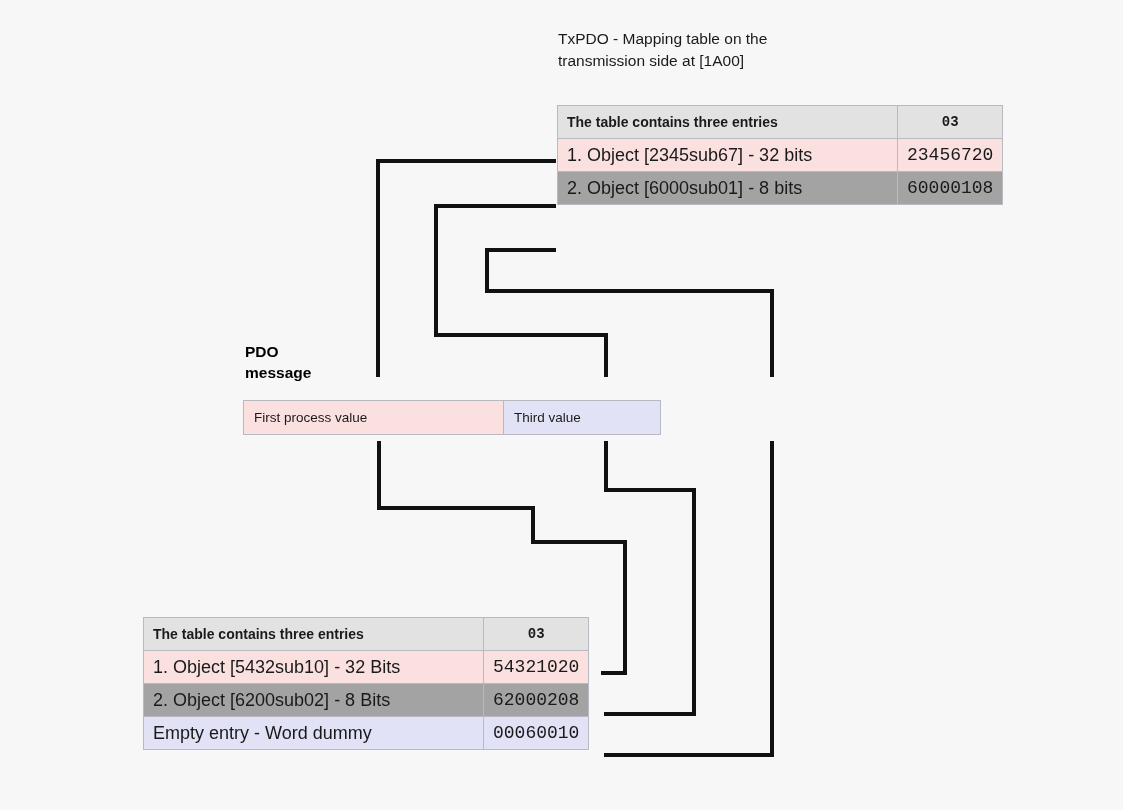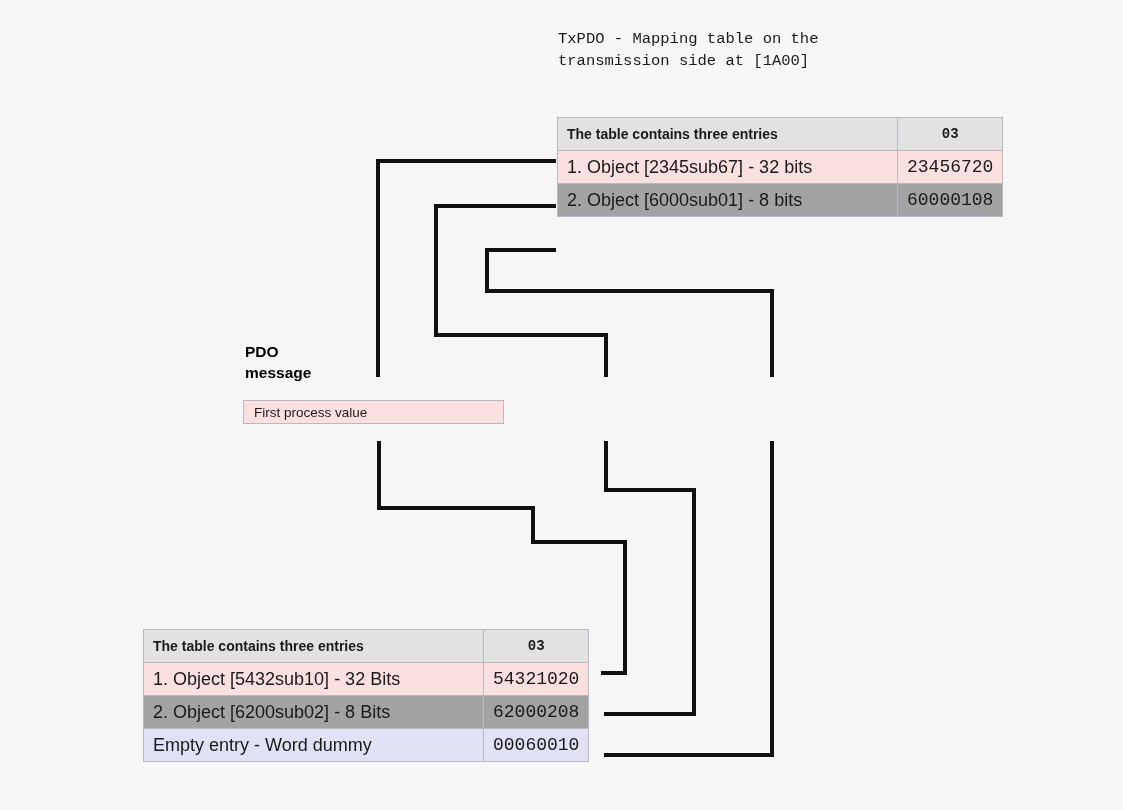--- a/index.html
+++ b/index.html
@@ -27,41 +27,40 @@
     pointer-events: none;
   }
 
   .caption {
     position: absolute;
     font-size: 15.5px;
     line-height: 22px;
     color: #1a1a1a;
     white-space: pre;
   }
-  #tx-caption { left: 558px; top: 28px; font-family: Liberation Mono, monospace; }
+  #tx-caption { left: 558px; top: 28px; }
   #rx-caption { left: 143px; top: 543px; }
 
   .pdo-label {
     position: absolute;
     left: 245px;
     top: 341px;
     font-size: 15.5px;
     line-height: 21px;
     font-weight: bold;
     color: #000000;
     white-space: pre;
   }
 
   
   .map-table {
     position: absolute;
     border-collapse: collapse;
     table-layout: fixed;
     background: #fff;
-    margin-top: 12px;
   }
   .map-table td {
     border: 1px solid #b9b9c2;
     font-size: 18px;
     color: #1a1a1a;
     height: 32px;
     padding: 0 9px;
     vertical-align: middle;
     white-space: nowrap;
     overflow: hidden;
@@ -88,21 +87,21 @@
 
   #rx-table { left: 143px; top: 617px; }
   #rx-table col.c1 { width: 340px; }
   #rx-table col.c2 { width: 97px; }
 
   
   #pdo-bar {
     position: absolute;
     left: 243px;
     top: 400px;
-    height: 24px;
+    height: 35px;
     display: flex;
   }
   #pdo-bar .seg {
     border: 1px solid #b9b9c2;
     margin-left: -1px;
     display: flex;
     align-items: center;
     padding-left: 10px;
     font-size: 13.5px;
     color: #1a1a1a;
@@ -158,20 +157,21 @@
         <td class="val">60000108</td>
       </tr>
     </tbody>
   </table>
 
   <div class="pdo-label">PDO
 message</div>
 
   <div id="pdo-bar">
     <div class="seg" id="pdo-seg-1">First process value</div>
+    <div class="seg" id="pdo-seg-3">Third value</div>
   </div>
 
 
   <table class="map-table" id="rx-table">
     <colgroup>
         <col class="c1">
         <col class="c2">
       </colgroup>
     <tbody>
       <tr class="hdr">

